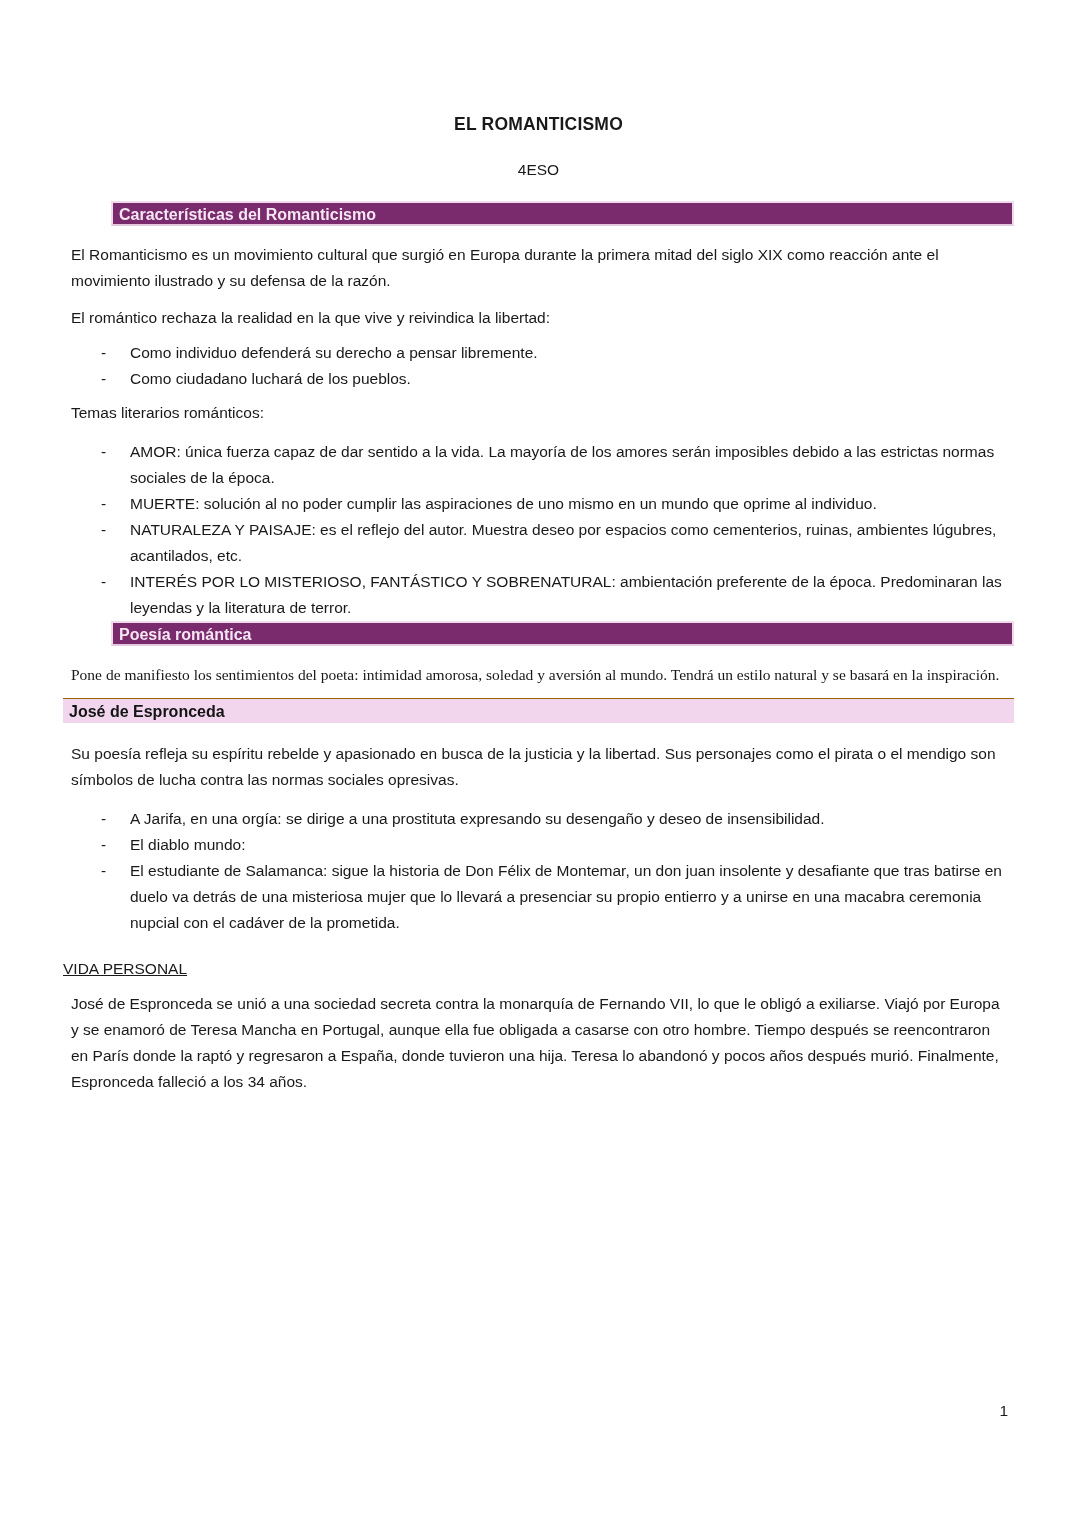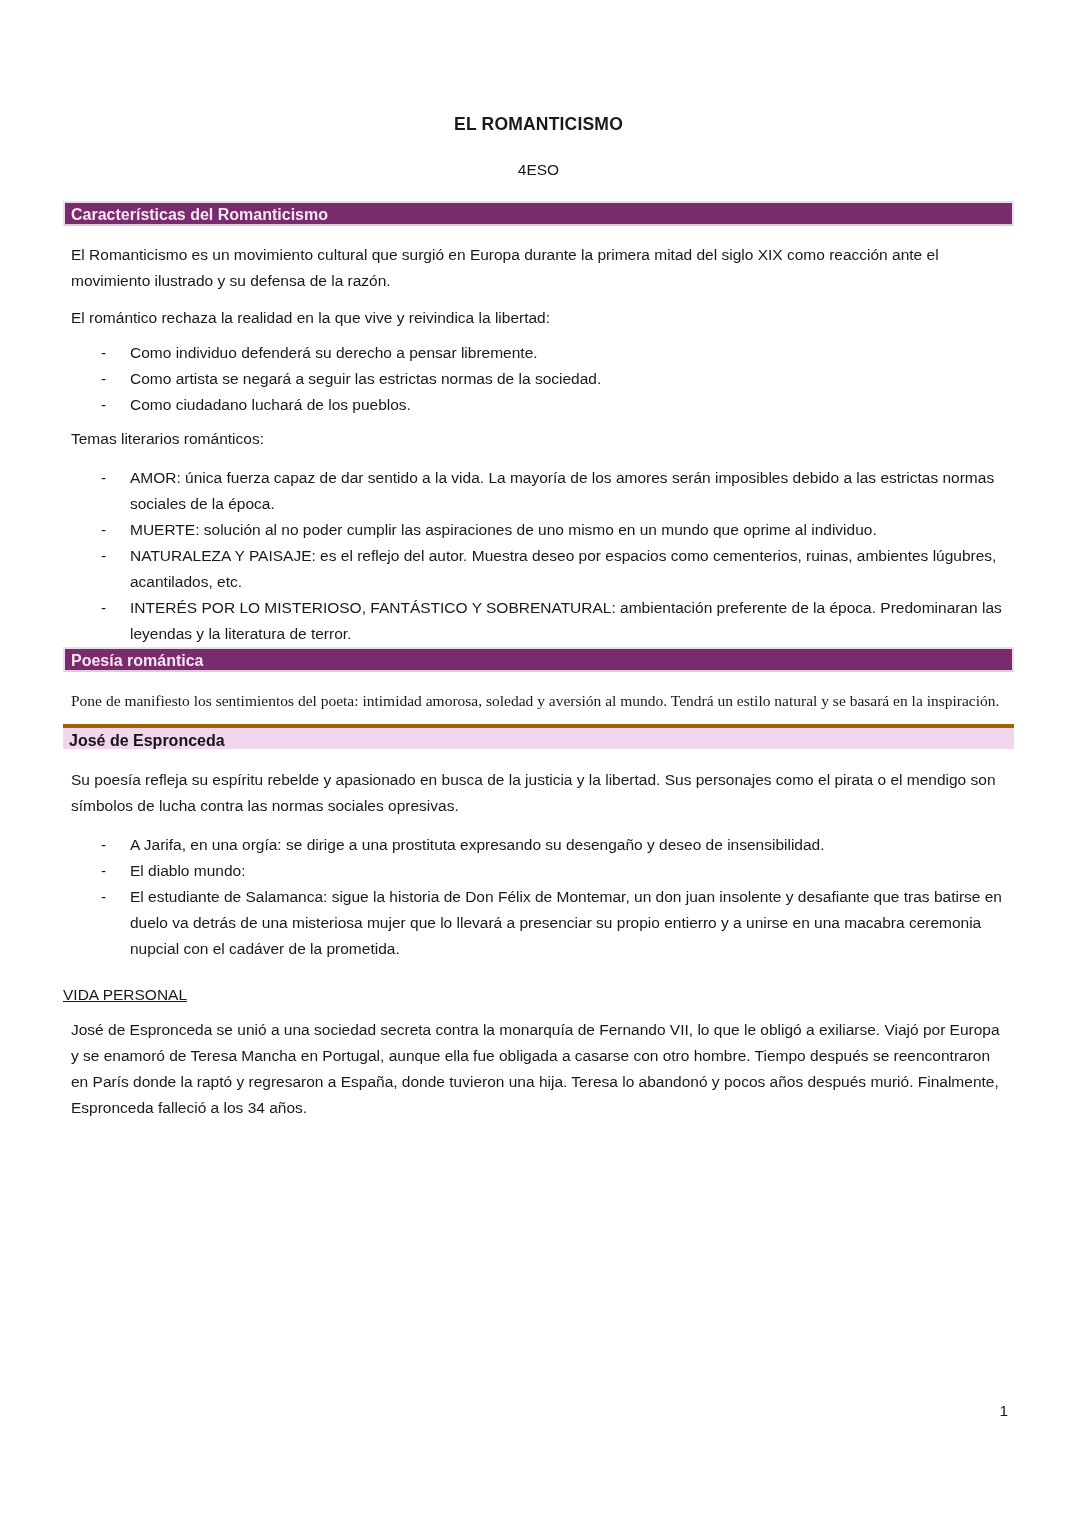--- a/index.html
+++ b/index.html
@@ -37,29 +37,30 @@
     background: #7a2b6d;
     color: #f5e6f2;
     font-size: 16px;
     font-weight: bold;
     line-height: 21px;
     padding: 1px 0 1px 6px;
     border: 2px solid #f0dbec;
     border-bottom-color: #e3c8df;
     box-sizing: border-box;
     height: 25px;
+    margin-left: 48px;
   }
   .subsection-bar {
     background: #f2d6ee;
     color: #141414;
     font-size: 16px;
     font-weight: bold;
     line-height: 21px;
     padding: 2px 0 1px 6px;
-    border-top: 4px solid #a16207;
+    border-top: 1px solid #a16207;
     box-sizing: border-box;
     height: 25px;
   }
   .para {
     font-size: 15.5px;
     line-height: 26px;
     margin: 8px;
   }
   .underlined-heading {
     font-size: 15.5px;
@@ -112,21 +113,20 @@
     <div class="doc-subtitle">4ESO</div>
 
     <div class="section-bar mb16">Características del Romanticismo</div>
 
     <p class="para mb11">El Romanticismo es un movimiento cultural que surgió en Europa durante la primera mitad del siglo XIX como reacción ante el movimiento ilustrado y su defensa de la razón.</p>
 
     <p class="para mb9">El romántico rechaza la realidad en la que vive y reivindica la libertad:</p>
 
     <ul class="dash-list mb13">
       <li>Como individuo defenderá su derecho a pensar libremente.</li>
-      <li>Como artista se negará a seguir las estrictas normas de la sociedad.</li>
       <li>Como ciudadano luchará de los pueblos.</li>
     </ul>
 
     <p class="para mb13">Temas literarios románticos:</p>
 
     <ul class="dash-list mb20">
       <li>AMOR: única fuerza capaz de dar sentido a la vida. La mayoría de los amores serán imposibles debido a las estrictas normas sociales de la época.</li>
       <li>MUERTE: solución al no poder cumplir las aspiraciones de uno mismo en un mundo que oprime al individuo.</li>
       <li>NATURALEZA Y PAISAJE: es el reflejo del autor. Muestra deseo por espacios como cementerios, ruinas, ambientes lúgubres, acantilados, etc.</li>
       <li>INTERÉS POR LO MISTERIOSO, FANTÁSTICO Y SOBRENATURAL: ambientación preferente de la época. Predominaran las leyendas y la literatura de terror.</li>

